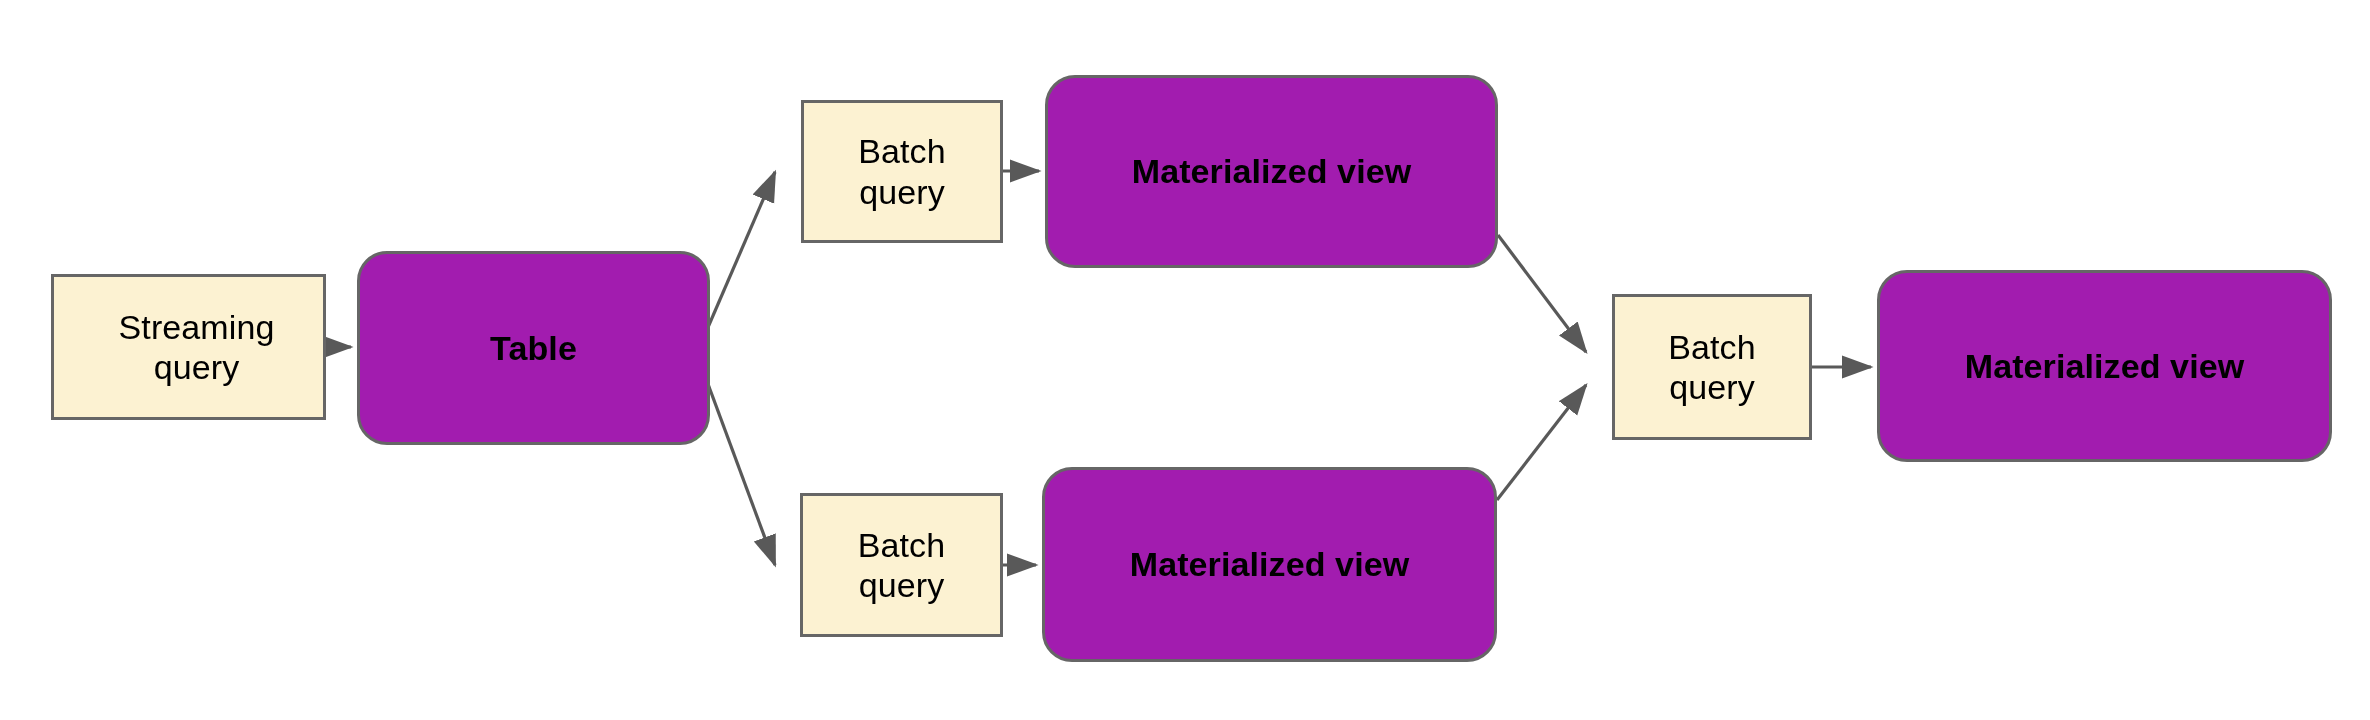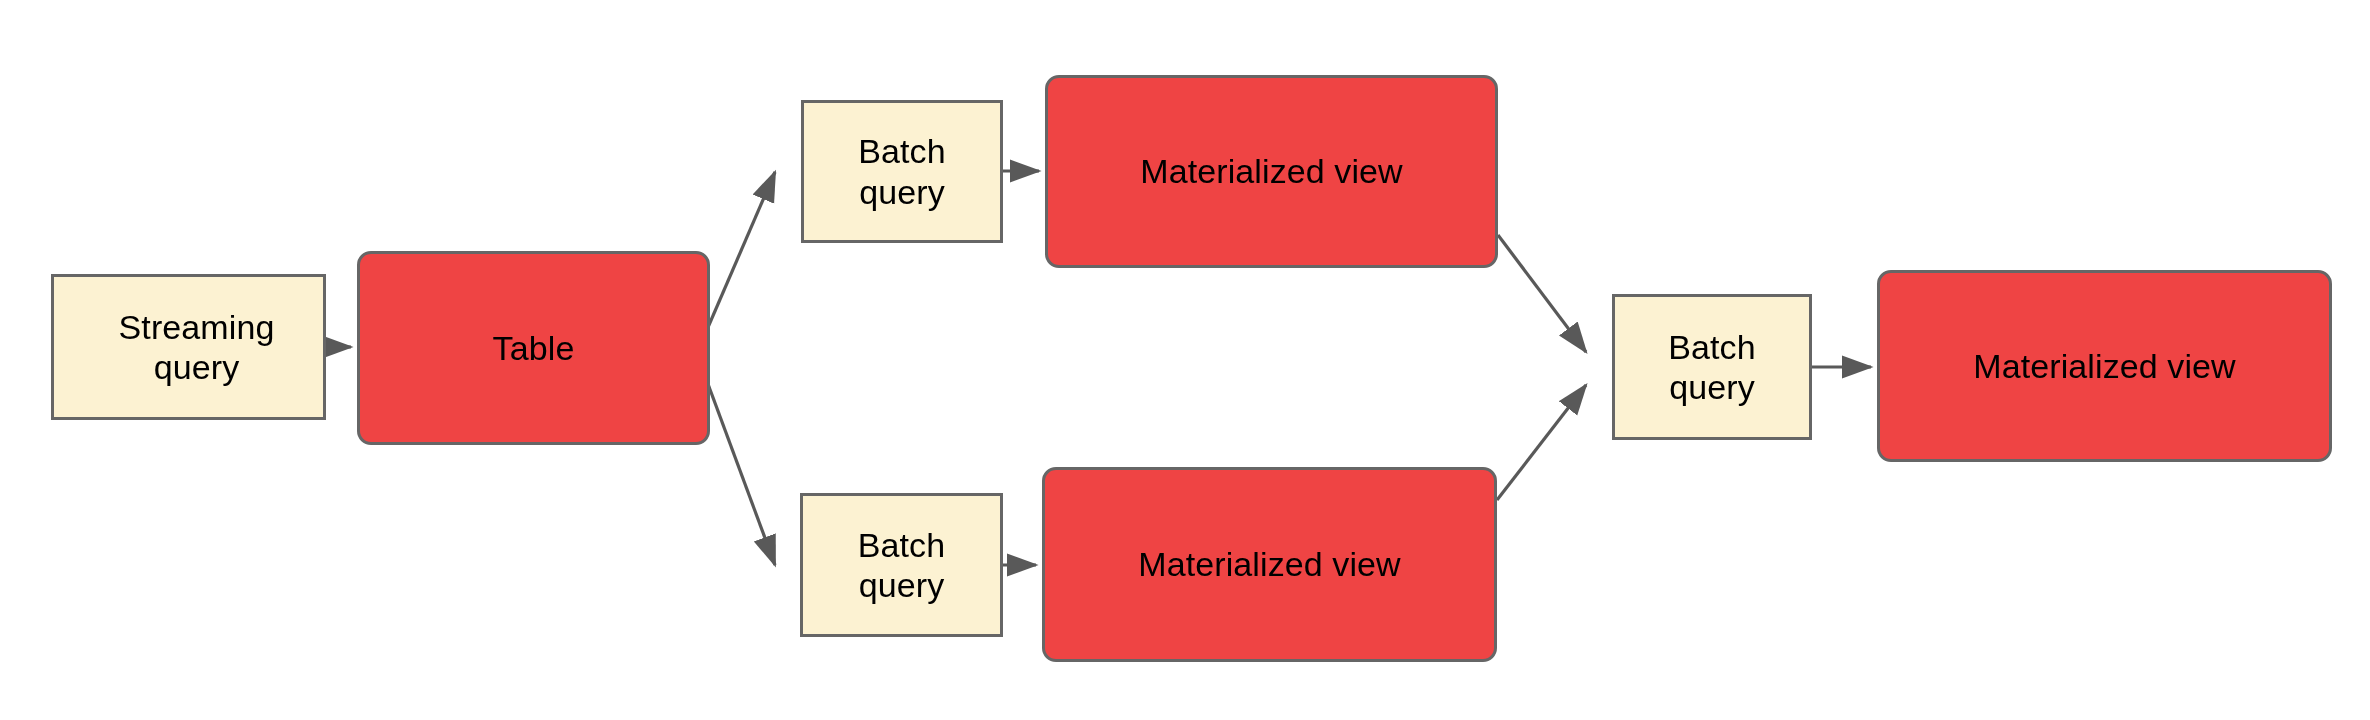--- a/index.html
+++ b/index.html
@@ -43,23 +43,24 @@
     white-space: pre-line;
     padding: 0 8px;
   }
   .node-process {
     background: #fcf2d2;
     border: 3px solid #666666;
     border-radius: 0;
     margin-left: 20px;
   }
   .node-store {
-    background: #ef4444;
+    background: #a21caf;
     border: 3px solid #666666;
-    border-radius: 14px;
+    border-radius: 30px;
+    font-weight: bold;
   }
 </style>
 </head>
 <body>
 
 <div id="canvas">
 
   <svg id="edges" viewBox="0 0 2370 720" width="2370" height="720">
     <defs>
       <marker id="arrowhead" markerWidth="10" markerHeight="8" refX="9.2" refY="4" orient="auto" markerUnits="strokeWidth">

